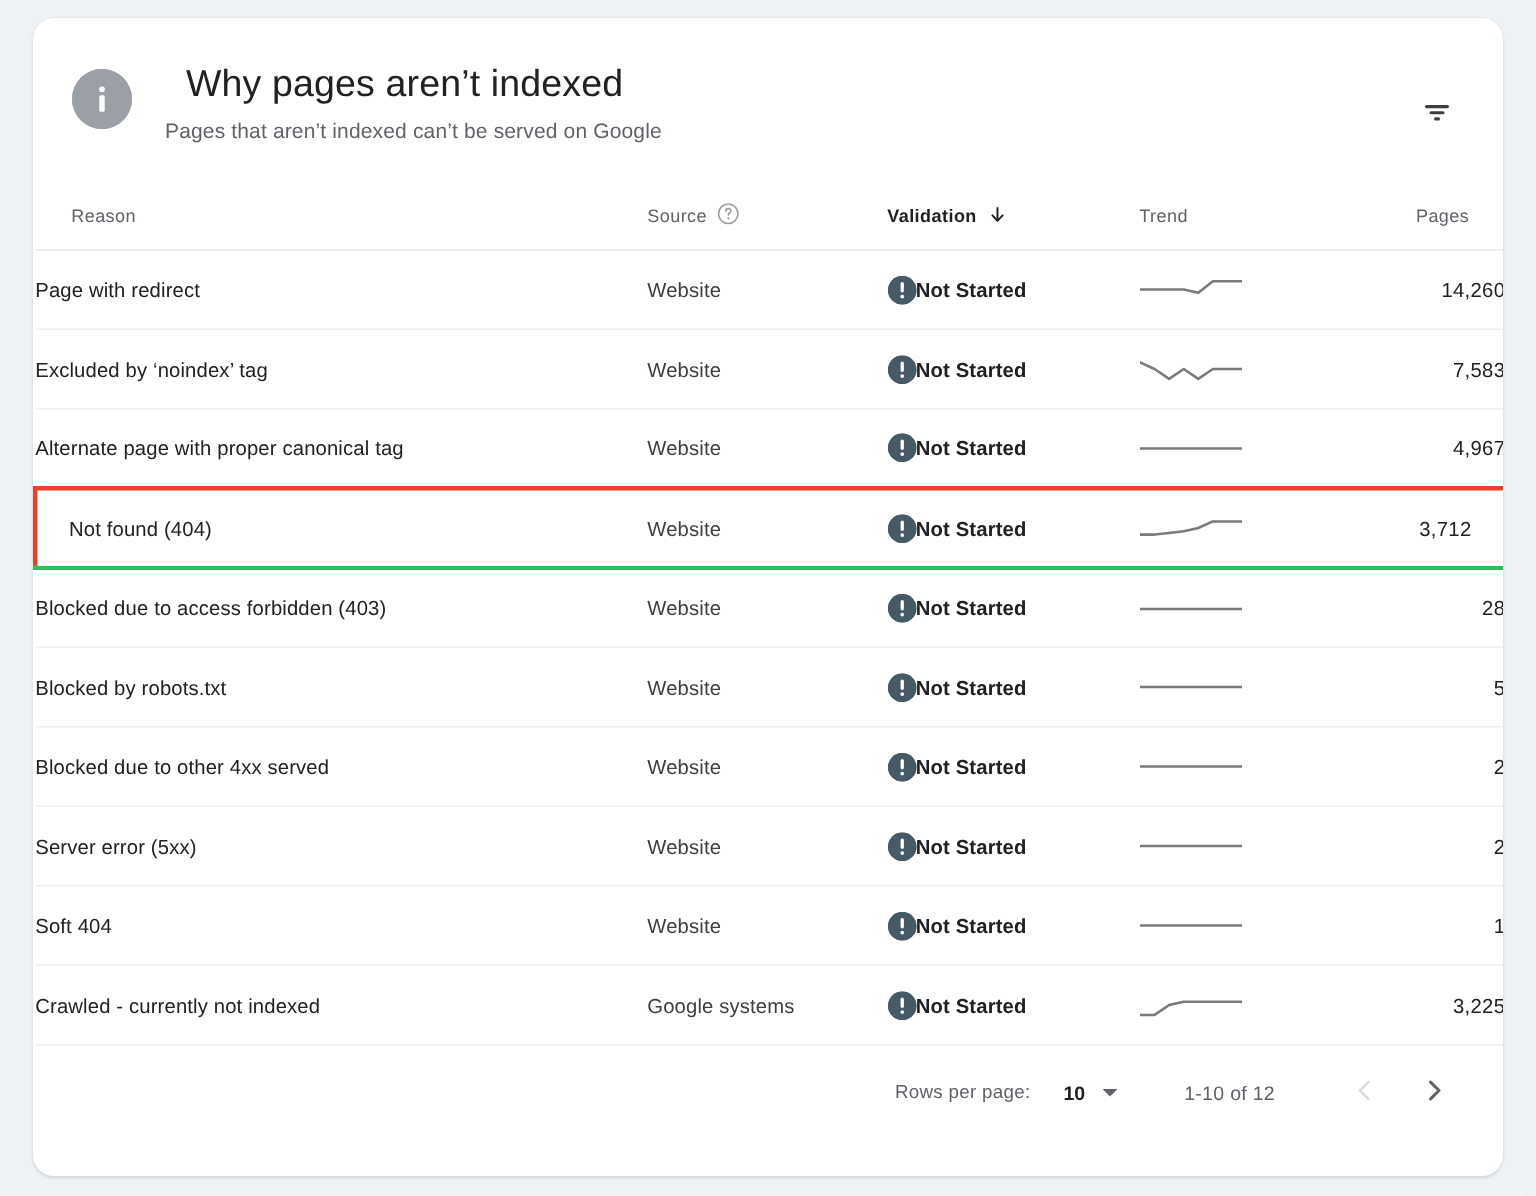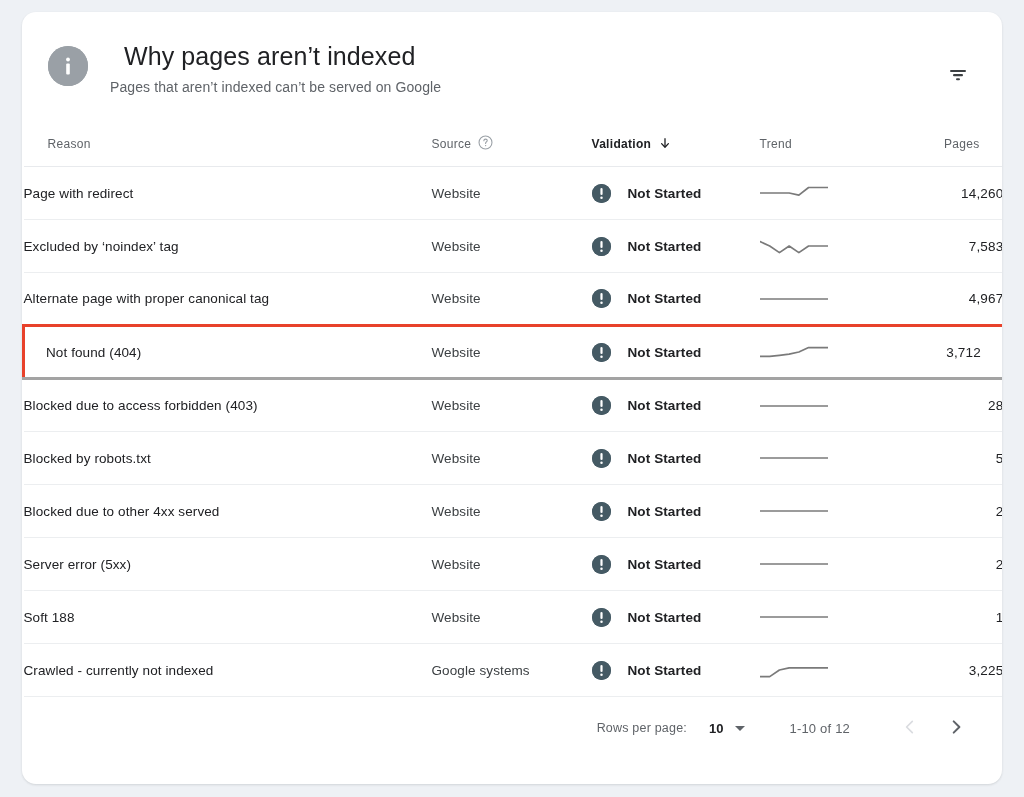--- a/index.html
+++ b/index.html
@@ -140,21 +140,21 @@
     font-size: 13.5px;
     color: #3c4043;
     letter-spacing: 0.1px;
   }
   .cell-valid {
     font-size: 13.5px;
     color: #202124;
     font-weight: 700;
     letter-spacing: 0.1px;
   }
-  .valid-inner { display: flex; align-items: center; gap: 17px; }
+  .valid-inner { display: flex; align-items: center; gap: 0; }
 
   .status-dot {
     flex: 0 0 auto;
     width: 19px;
     height: 19px;
     border-radius: 50%;
     background: #455a64;
     position: relative;
   }
   .status-dot svg { display: block; }
@@ -166,21 +166,21 @@
     text-align: right;
     padding-right: 24px;
     font-size: 13.5px;
     color: #202124;
     letter-spacing: 0.2px;
   }
 
   
   tr.highlight td {
     border-top: 3px solid #e8412a;
-    border-bottom: 3px solid #a3a3a3;
+    border-bottom: 3px solid #22c55e;
     background: #ffffff;
     position: relative;
   }
   tr.highlight td:first-child { border-left: 3px solid #e8412a; }
   tr.highlight td:last-child  { border-right: 3px solid #e8412a; }
   tr.highlight .cell-reason { padding-left: 21px; }
   tr.highlight .cell-pages  { padding-right: 21px; }
 
   
   .pagination {
@@ -458,21 +458,21 @@
                 </span>
                 <span>Not Started</span>
               </span>
             </td>
             <td class="cell-trend"><span><svg class="spark" width="68" height="22" viewBox="0 0 68 22" aria-hidden="true">
                   <path d="M0.00 11.00 L9.71 11.00 L19.43 11.00 L29.14 11.00 L38.86 11.00 L48.57 11.00 L58.29 11.00 L68.00 11.00" fill="none" stroke="#7a7a7a" stroke-width="1.7" stroke-linecap="round" stroke-linejoin="round"></path>
                 </svg></span></td>
             <td class="cell-pages">2</td>
           </tr>
           <tr>
-            <td class="cell-reason">Soft 188</td>
+            <td class="cell-reason">Soft 404</td>
             <td class="cell-source">Website</td>
             <td class="cell-valid">
               <span class="valid-inner">
                 <span class="status-dot">
                   <svg width="19" height="19" viewBox="0 0 19 19" aria-hidden="true">
                     <circle cx="9.5" cy="9.5" r="9.5" fill="#455a64"></circle>
                     <rect x="8.4" y="4.0" width="2.2" height="7.0" rx="1.1" fill="#ffffff"></rect>
                     <circle cx="9.5" cy="13.7" r="1.25" fill="#ffffff"></circle>
                   </svg>
                 </span>

